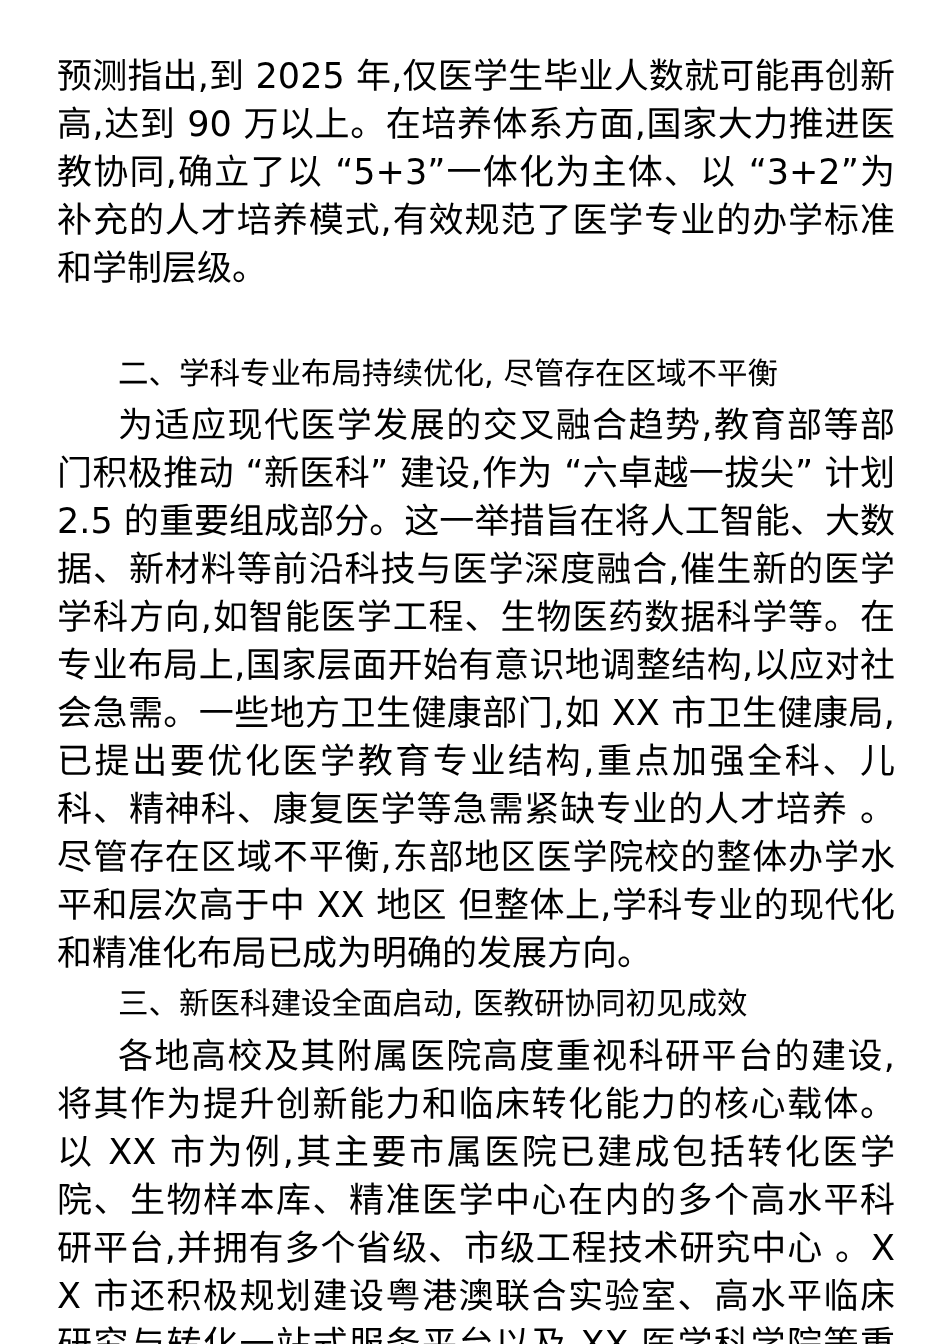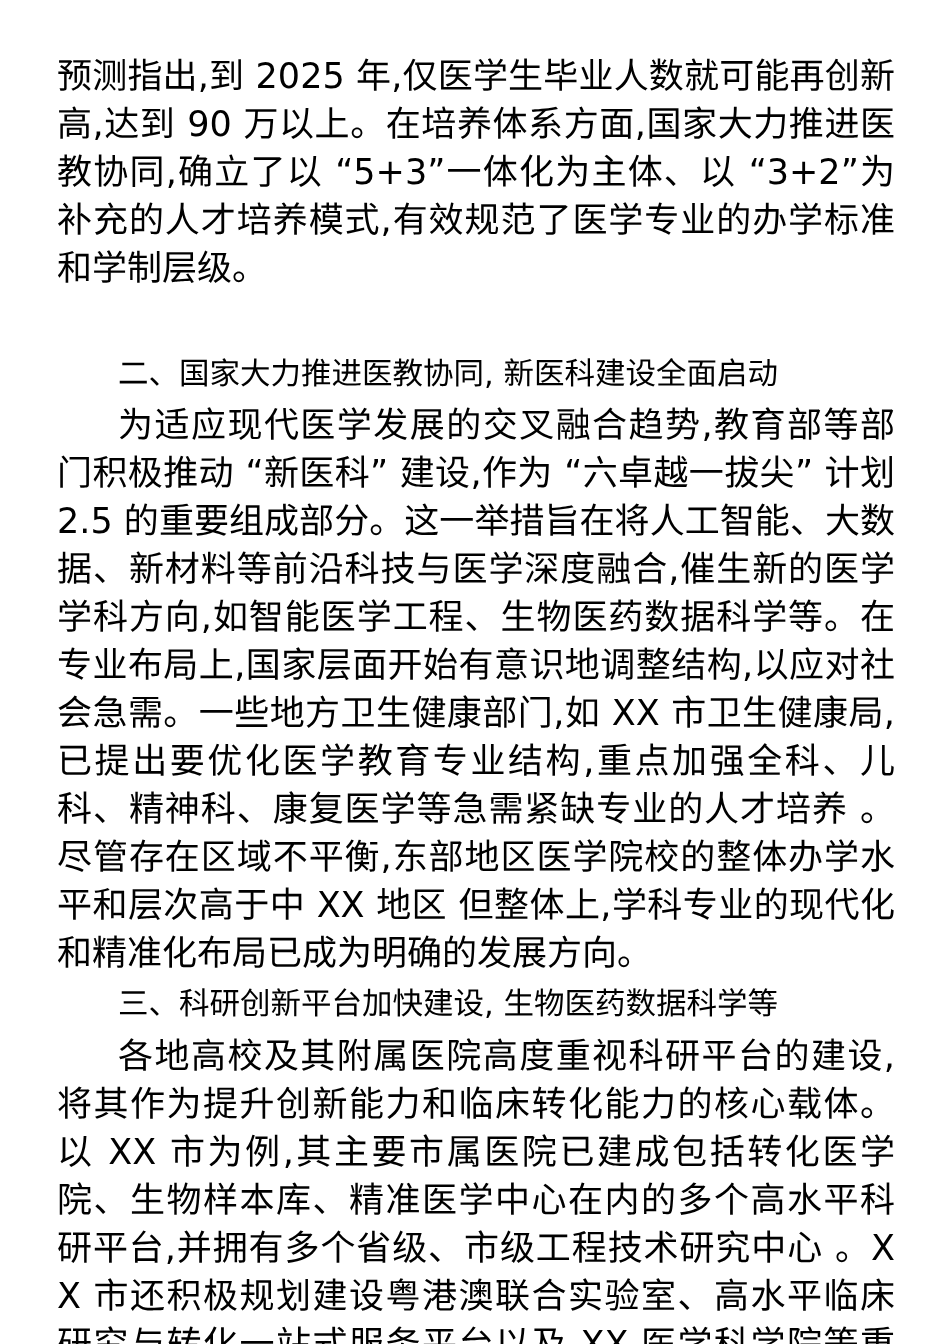--- a/index.html
+++ b/index.html
@@ -61,22 +61,22 @@
 </head>
 <body>
 
 <div class="page">
   <div class="content">
 
     <p class="para noindent">预测指出,到 2025 年,仅医学生毕业人数就可能再创新高,达到 90 万以上。在培养体系方面,国家大力推进医教协同,确立了以 “5+3”一体化为主体、以 “3+2”为补充的人才培养模式,有效规范了医学专业的办学标准和学制层级。</p>
 
     <div class="spacer-line"></div>
 
-    <p class="heading">二、国家大力推进医教协同, 新医科建设全面启动</p>
+    <p class="heading">二、学科专业布局持续优化, 尽管存在区域不平衡</p>
 
     <p class="para indent">为适应现代医学发展的交叉融合趋势,教育部等部门积极推动 “新医科” 建设,作为 “六卓越一拔尖” 计划 2.5 的重要组成部分。这一举措旨在将人工智能、大数据、新材料等前沿科技与医学深度融合,催生新的医学学科方向,如智能医学工程、生物医药数据科学等。在专业布局上,国家层面开始有意识地调整结构,以应对社会急需。一些地方卫生健康部门,如 XX 市卫生健康局,已提出要优化医学教育专业结构,重点加强全科、儿科、精神科、康复医学等急需紧缺专业的人才培养 。尽管存在区域不平衡,东部地区医学院校的整体办学水平和层次高于中 XX 地区 但整体上,学科专业的现代化和精准化布局已成为明确的发展方向。</p>
 
-    <p class="heading">三、科研创新平台加快建设, 生物医药数据科学等</p>
+    <p class="heading">三、新医科建设全面启动, 医教研协同初见成效</p>
 
     <p class="para indent">各地高校及其附属医院高度重视科研平台的建设,将其作为提升创新能力和临床转化能力的核心载体。以 XX 市为例,其主要市属医院已建成包括转化医学院、生物样本库、精准医学中心在内的多个高水平科研平台,并拥有多个省级、市级工程技术研究中心 。XX 市还积极规划建设粤港澳联合实验室、高水平临床研究与转化一站式服务平台以及 XX 医学科学院等重大创新载体 。这些平台的建立,为开展高水平的基础研究、临床研究和转化医学研究提供了物理空间和技术支撑,有力地推动了 “产学研用” 四位一体的协同创新模式 。同时,通过设立博士后科研工作站等方式,吸引和培养高层次复合型医学人才,为医学科技创新注入了新的活力。</p>
 
   </div>
 </div>
 
 </body></html>

